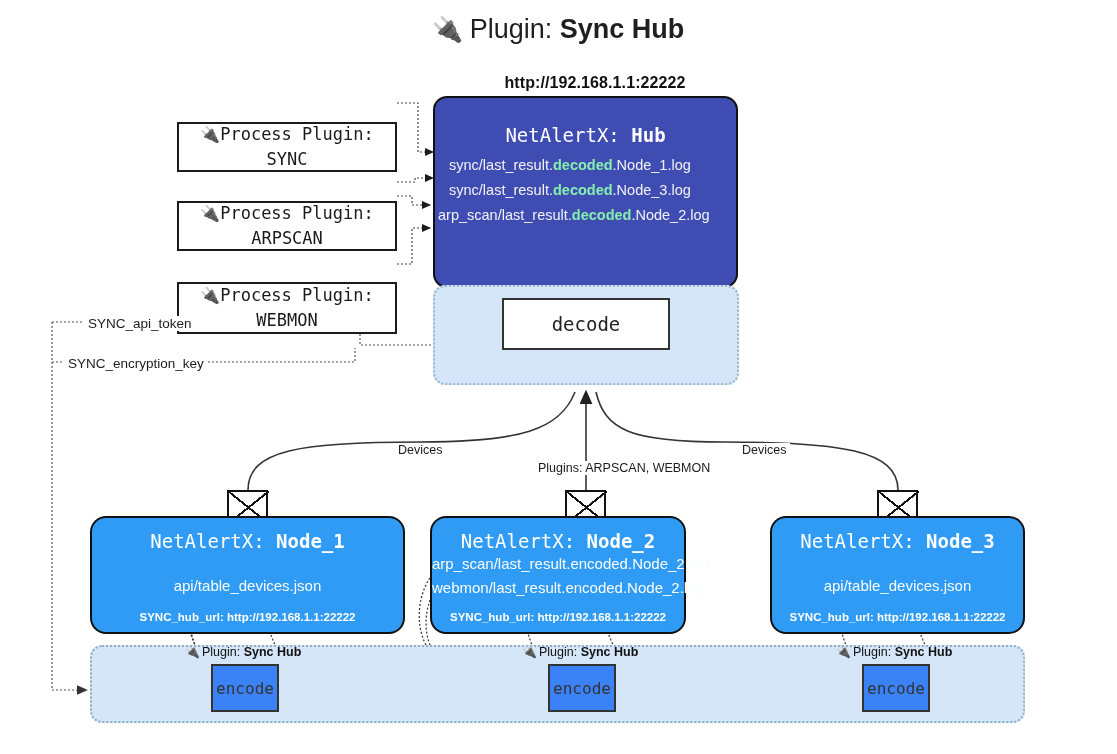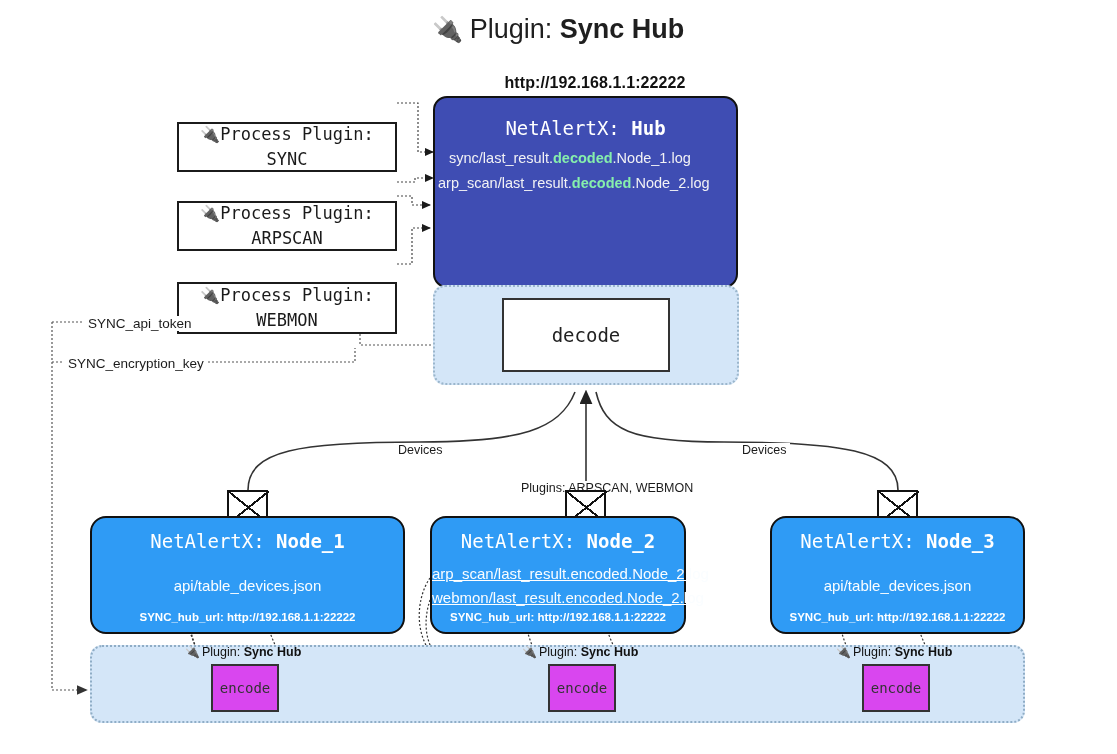--- a/index.html
+++ b/index.html
@@ -34,57 +34,57 @@
   .proc-box .l2{white-space:nowrap;}
 
   
   #hub-url{
     left:455px;top:74px;width:280px;text-align:center;
     font-size:16px;font-weight:600;color:#111;letter-spacing:.1px;
   }
   #hub-box{
     left:433px;top:96px;width:305px;height:192px;
     background:#3f4db3;border:2.5px solid #111;border-radius:14px;
-    box-sizing:border-box;color:#fff;padding-top:19px;
+    box-sizing:border-box;color:#fff;padding-top:26px;
   }
   #hub-box .hub-title{
     text-align:center;font-family:"DejaVu Sans Mono","Liberation Mono",monospace;
     font-size:19px;margin-bottom:7px;
   }
   #hub-box .hub-title b{font-weight:700;}
   .hub-line{
     font-size:14.5px;line-height:1.72;color:#f2f2f5;white-space:nowrap;
     position:relative;
   }
   .hub-line b{font-weight:700;color:#86efac;}
   .hub-line.pad-a{padding-left:14px;}
   .hub-line.pad-b{padding-left:3px;}
 
   
   #decode-wrap{
     left:433px;top:285px;width:306px;height:100px;
     background:#d4e6f8;border:2px dotted #9bb6cc;border-radius:12px;box-sizing:border-box;
   }
   #decode-box{
-    left:502px;top:298px;width:168px;height:74px;
+    left:502px;top:298px;width:168px;height:52px;
     background:#fff;border:2.5px solid #333;box-sizing:border-box;
     display:flex;align-items:center;justify-content:center;
     font-family:"DejaVu Sans Mono","Liberation Mono",monospace;font-size:19px;color:#222;
   }
 
   
   .wire-label{
     position:absolute;background:#fff;font-size:13.5px;color:#1b1b1b;
     padding:0 4px;white-space:nowrap;
   }
   #lbl-api-token{left:84px;top:316px;}
   #lbl-enc-key{left:64px;top:356px;}
   #lbl-devices-left{left:394px;top:443px;}
   #lbl-devices-right{left:738px;top:443px;}
-  #lbl-plugins-mid{left:517px;top:461px;margin-top:20px;}
+  #lbl-plugins-mid{left:534px;top:461px;}
   #lbl-devices-left,#lbl-devices-right,#lbl-plugins-mid{font-size:12.5px;}
 
   
   .envelope{
     width:41px;height:33px;background:#fff;border:2px solid #111;box-sizing:border-box;
     position:absolute;
   }
   .envelope:before,.envelope:after{
     content:"";position:absolute;left:-1px;top:-1px;width:41px;height:33px;
   }
@@ -110,36 +110,36 @@
   }
   .node-card .node-foot{
     position:absolute;left:0;bottom:9px;width:100%;text-align:center;
     font-size:11.5px;color:#ffffff;font-weight:600;white-space:nowrap;
   }
   #node1-card{left:90px;top:516px;width:315px;height:118px;}
   #node2-card{left:430px;top:516px;width:256px;height:118px;}
   #node3-card{left:770px;top:516px;width:255px;height:118px;}
   #node1-card .node-line{margin-top:22px;}
   #node3-card .node-line{margin-top:22px;}
-  #node2-card .node-lines{margin-top:10px;text-decoration:underline;}
+  #node2-card .node-lines{}
 
   
   #bottom-strip{
     left:90px;top:645px;width:935px;height:78px;
     background:#d4e6f8;border:2px dotted #8fadc6;border-radius:12px;box-sizing:border-box;
   }
   .plugin-label{
     position:absolute;font-size:12.5px;color:#111;white-space:nowrap;
   }
   .plugin-label .plug{font-size:12px;margin-right:2px;}
   .plugin-label b{font-weight:700;}
   .encode-box{
-    position:absolute;width:68px;height:48px;background:#d946ef;border:2px solid #333;
+    position:absolute;width:68px;height:48px;background:#3b82f6;border:2px solid #333;
     box-sizing:border-box;display:flex;align-items:center;justify-content:center;
-    font-family:"DejaVu Sans Mono","Liberation Mono",monospace;font-size:14px;color:#333;
+    font-family:"DejaVu Sans Mono","Liberation Mono",monospace;font-size:16px;color:#333;
   }
   #plug-lbl-1{left:185px;top:645px;}
   #plug-lbl-2{left:522px;top:645px;}
   #plug-lbl-3{left:836px;top:645px;}
   #encode-1{left:211px;top:664px;}
   #encode-2{left:548px;top:664px;}
   #encode-3{left:862px;top:664px;}
 </style>
 </head>
 <body>
@@ -218,20 +218,23 @@
 
   <div class="node" id="hub-url">http://192.168.1.1:22222</div>
 
   <div class="node" id="hub-box">
     <div class="hub-title">
       <span>NetAlertX: </span><b>Hub</b>
     </div>
     <div class="hub-line pad-a">
       <span>sync/last_result.</span><b>decoded</b><span>.Node_1.log</span>
     </div>
+    <div class="hub-line pad-a">
+      <span>sync/last_result.</span><b>decoded</b><span>.Node_3.log</span>
+    </div>
     <div class="hub-line pad-b">
       <span>arp_scan/last_result.</span><b>decoded</b><span>.Node_2.log</span>
     </div>
   </div>
 
   <div class="node" id="decode-wrap"></div>
   <div class="node" id="decode-box">decode</div>
 
   <div class="wire-label" id="lbl-api-token">SYNC_api_token</div>
   <div class="wire-label" id="lbl-enc-key">SYNC_encryption_key</div>

